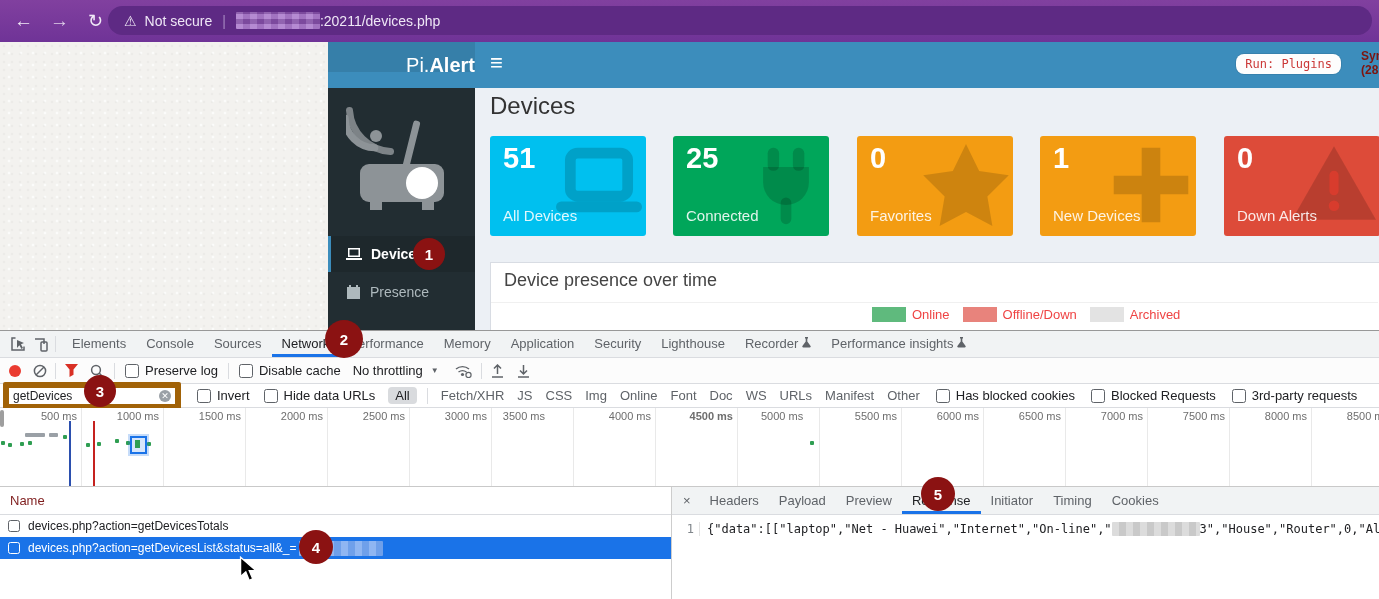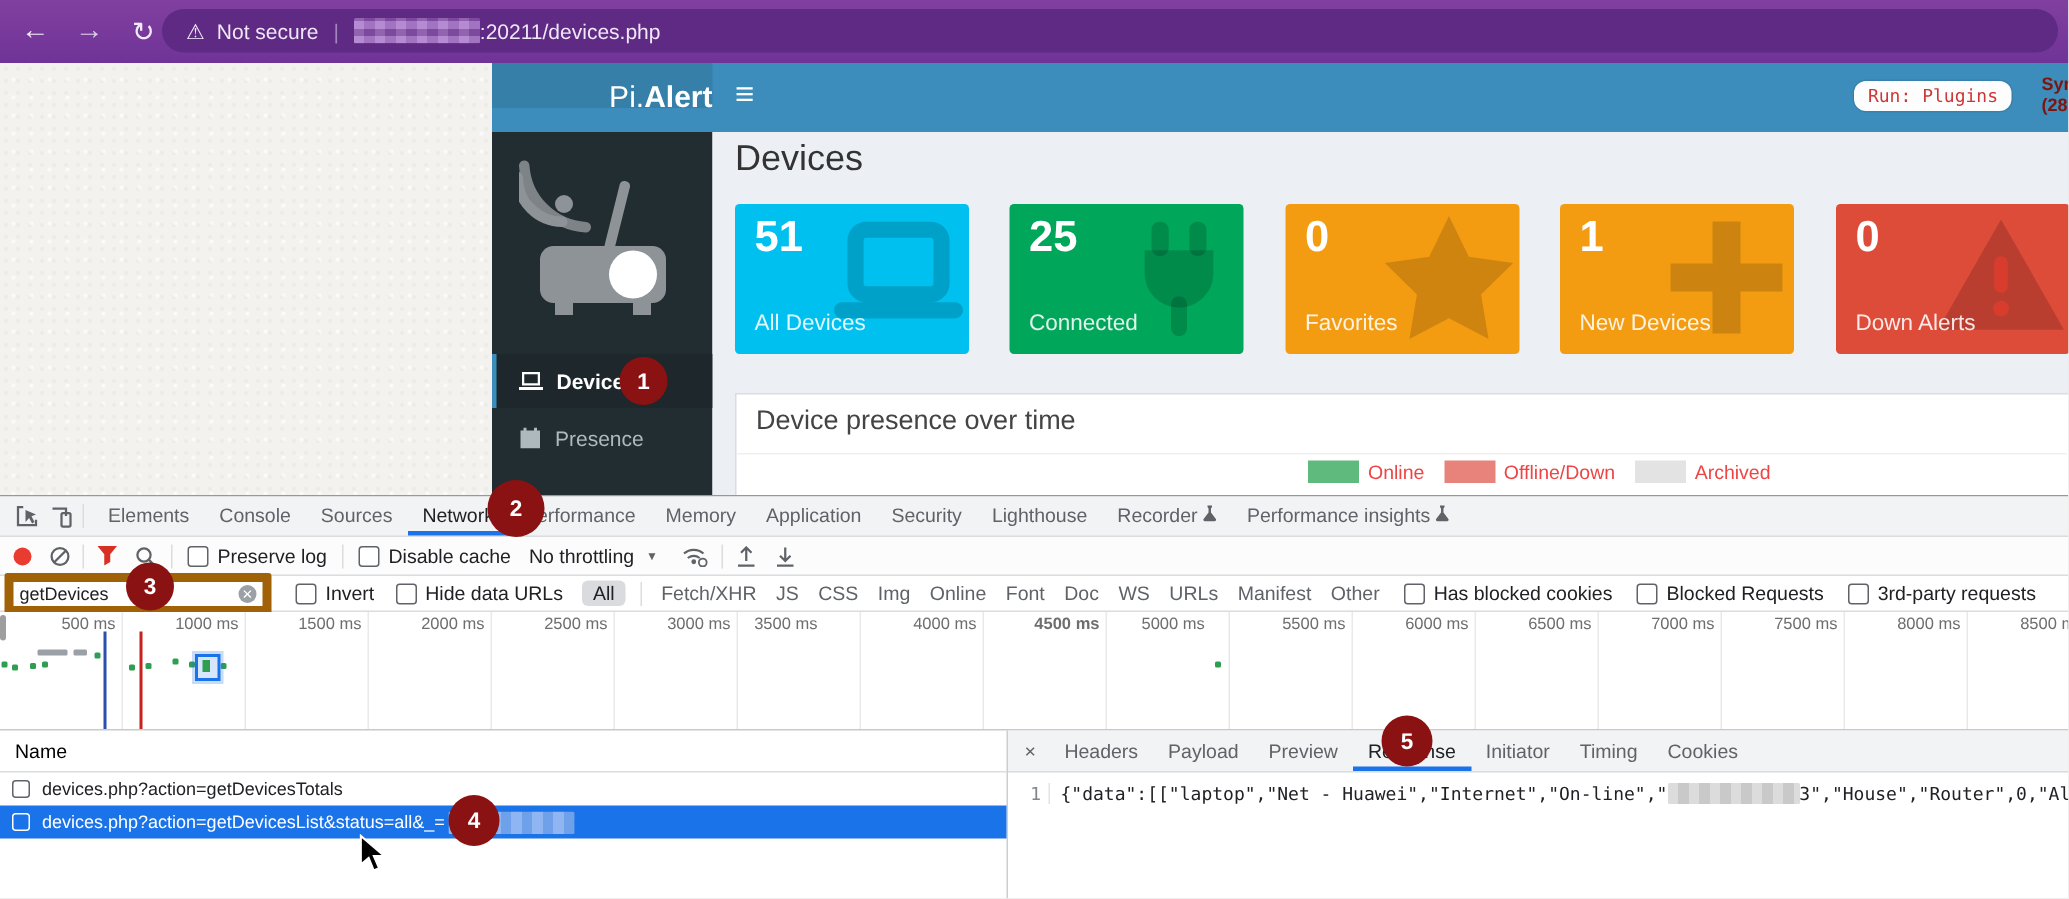--- a/index.html
+++ b/index.html
@@ -94,21 +94,21 @@
   .tick{position:absolute;top:2px;font-size:11px;color:#6e6e6e;white-space:nowrap}
   .wdot{position:absolute;width:4px;height:4px;background:#2f9e52;border-radius:1px}
   .wbar{position:absolute;background:#9aa0a6;border-radius:1px}
   .vline{position:absolute;top:13px;bottom:0;width:2px}
   #wsel{position:absolute;border:2px solid #1a73e8;background:#d7e6fb;box-shadow:0 0 0 2px rgba(26,115,232,.25)}
   #wsel i{position:absolute;left:3px;top:2px;width:5px;height:8px;background:#2f9e52}
   #scrollnub{position:absolute;left:0;top:2px;width:4px;height:17px;background:#9e9e9e;border-radius:2px}
 
   #dt-bottom{left:0;top:487px;width:1379px;height:112px;display:flex}
   #reqpanel{width:672px;border-right:1px solid #cdcdcd;box-sizing:border-box}
-  #reqheader{height:27px;line-height:27px;border-bottom:1px solid #dadce0;padding-left:10px;font-size:13px;color:#000000}
+  #reqheader{height:27px;line-height:27px;border-bottom:1px solid #dadce0;padding-left:10px;font-size:13px;color:#7f1d1d}
   .reqrow{height:22px;display:flex;align-items:center;font-size:12px;color:#202124;white-space:nowrap;overflow:hidden}
   .reqrow .cb{width:10px;height:10px;margin:0 8px 0 8px}
   .reqrow.sel{background:#1a73e8;color:#fff}
   .reqrow.sel .cb{border-color:#fff;background:transparent}
 
   #resppanel{flex:1;overflow:hidden}
   #resptabs{height:27px;background:#f1f3f4;border-bottom:1px solid #dadce0;display:flex;align-items:center;
             font-size:13px;color:#5f6368}
   #respclose{padding:0 9px 0 11px;font-size:13px;color:#5f6368}
   #respbody{display:flex;font-family:"DejaVu Sans Mono",monospace;font-size:12px;padding-top:7px;white-space:nowrap}

